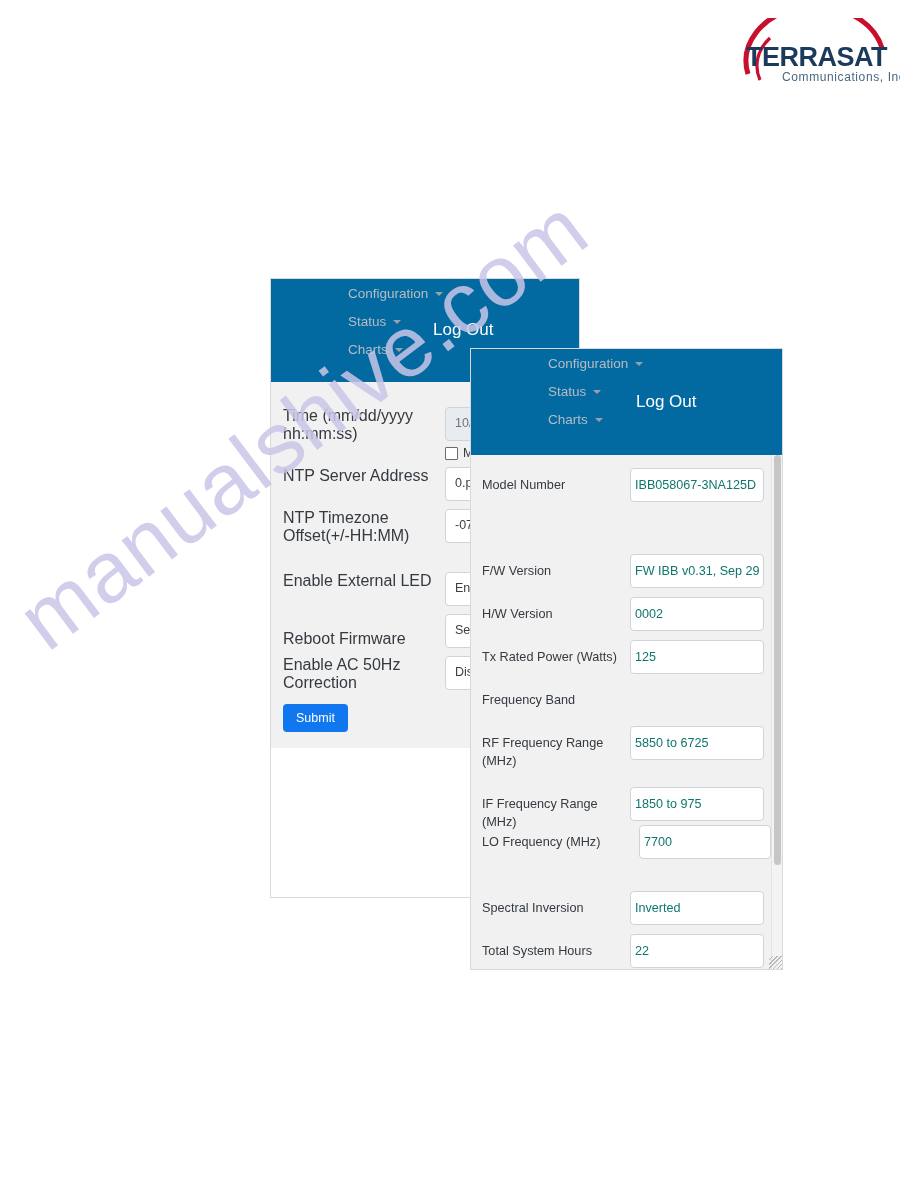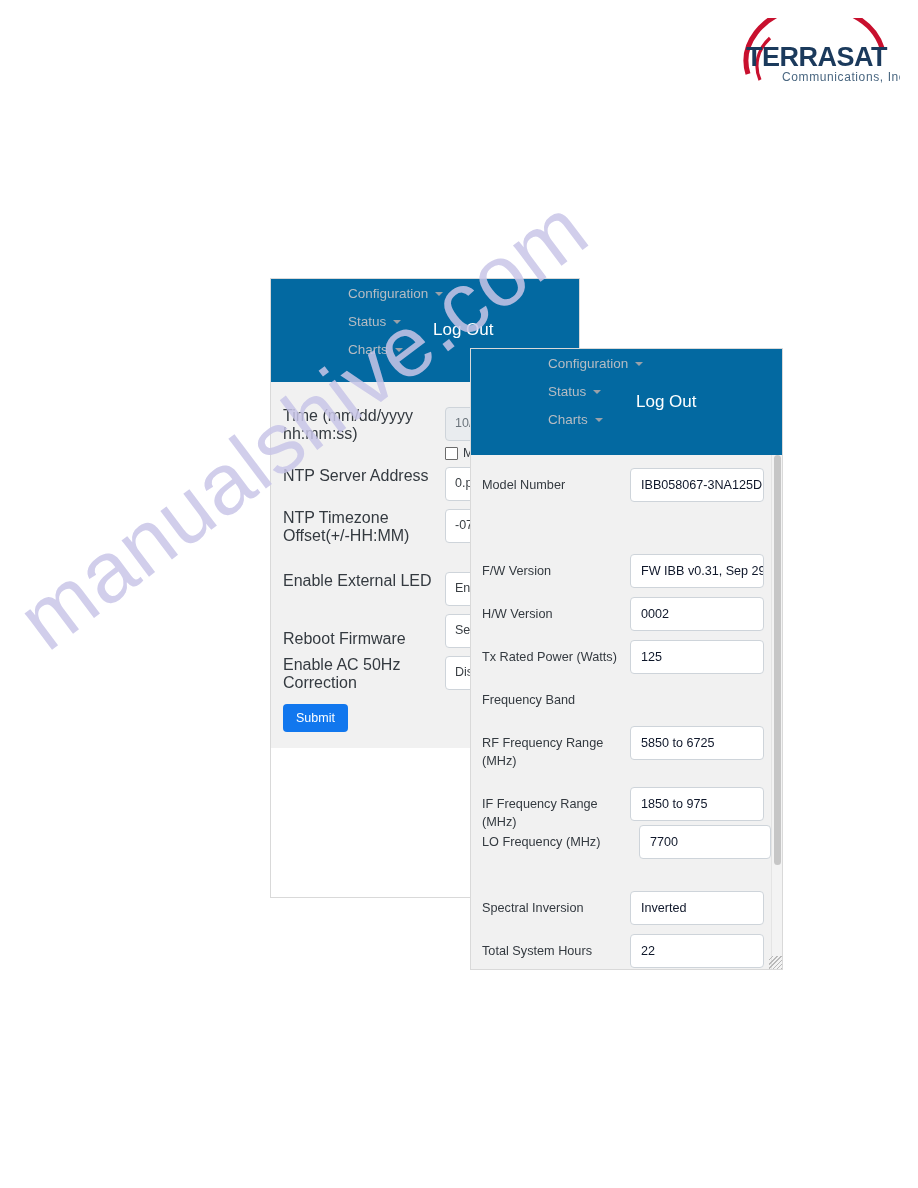--- a/index.html
+++ b/index.html
@@ -183,24 +183,24 @@
     line-height: 18px;
     width: 148px;
     flex: none;
     padding-top: 8px;
   }
   .ival {
     box-sizing: border-box;
     border: 1px solid #ced4da;
     border-radius: 4px;
     background: #ffffff;
-    color: #0f172a;
+    color: #0f766e;
     font-size: 12.6px;
     line-height: 16px;
-    padding: 8px 10px;
+    padding: 8px 4px;
     width: 134px;
     height: 34px;
     overflow: hidden;
     white-space: nowrap;
   }
 
   
   .vscroll-track {
     position: absolute;
     right: 0px;

